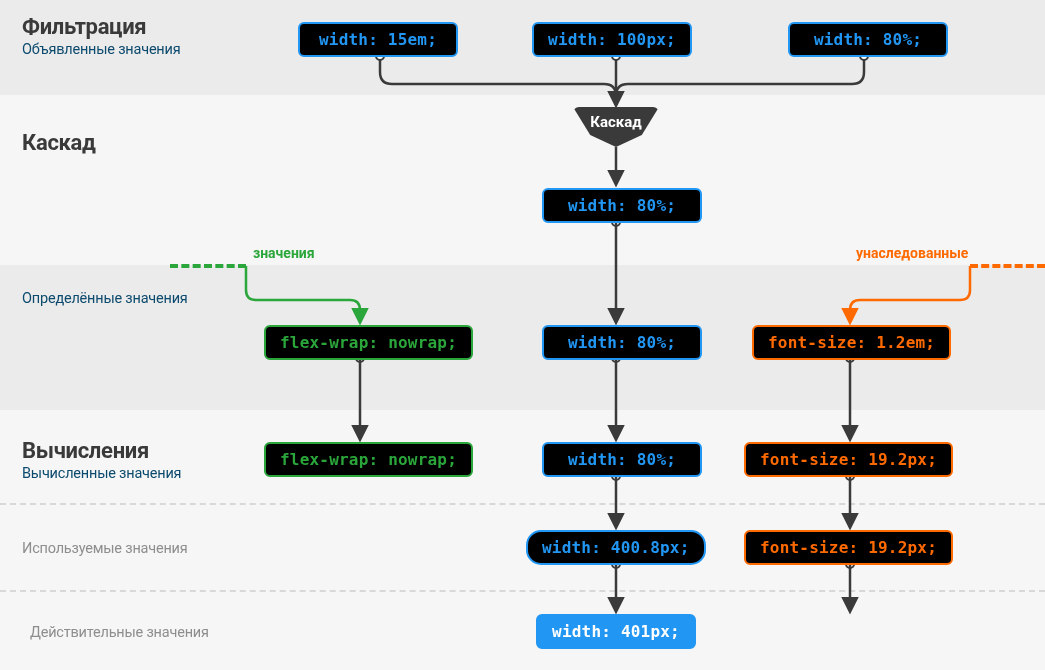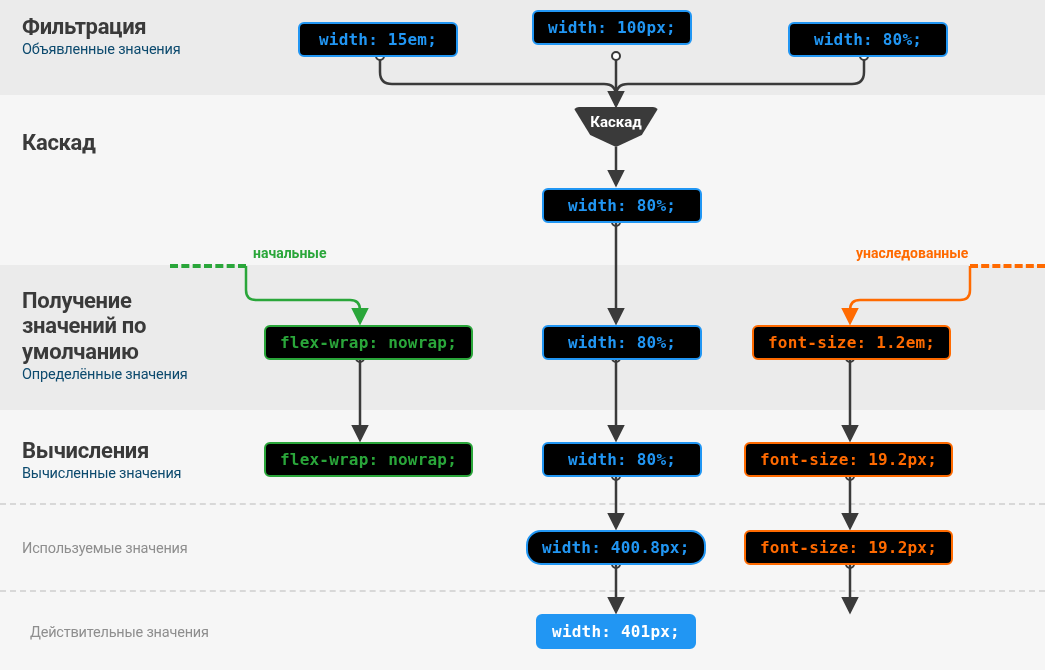--- a/index.html
+++ b/index.html
@@ -173,43 +173,42 @@
   </svg>
 
   <div class="row-label" style="top:14px;">
     <div class="row-title">Фильтрация</div>
     <div class="row-sub">Объявленные значения</div>
   </div>
   <div class="row-label" style="top:130px;">
     <div class="row-title">Каскад</div>
   </div>
   <div class="row-label" style="top:288px; width:200px;">
-    <div class="row-title" style="white-space:normal;">Получение значений по умолчанию</div>
     <div class="row-sub">Определённые значения</div>
   </div>
   <div class="row-label" style="top:438px;">
     <div class="row-title">Вычисления</div>
     <div class="row-sub">Вычисленные значения</div>
   </div>
   <div class="row-label" style="top:538px;">
     <div class="row-sub only">Используемые значения</div>
   </div>
   <div class="row-label" style="top:622px;margin-left:8px;">
     <div class="row-sub only">Действительные значения</div>
   </div>
 
   <div class="codebox blue" style="left:298px; top:22px;">width: 15em;</div>
-  <div class="codebox blue" style="left:532px; top:10px;">width: 100px;</div>
+  <div class="codebox blue" style="left:532px; top:22px;">width: 100px;</div>
   <div class="codebox blue" style="left:788px; top:22px;">width: 80%;</div>
 
   <div class="cascade-funnel" style="left:573px; top:107px;">Каскад</div>
 
   <div class="codebox blue" style="left:542px; top:188px;">width: 80%;</div>
 
-  <div class="tag-label green" style="left:253px; top:245px;">начальные</div>
+  <div class="tag-label green" style="left:253px; top:245px;">значения</div>
   <div class="tag-label orange" style="left:856px; top:245px;">унаследованные</div>
 
   <div class="codebox green" style="left:264px; top:325px;">flex-wrap: nowrap;</div>
   <div class="codebox blue" style="left:542px; top:325px;">width: 80%;</div>
   <div class="codebox orange" style="left:752px; top:325px;">font-size: 1.2em;</div>
 
   <div class="codebox green" style="left:264px; top:442px;">flex-wrap: nowrap;</div>
   <div class="codebox blue" style="left:542px; top:442px;">width: 80%;</div>
   <div class="codebox orange" style="left:744px; top:442px;">font-size: 19.2px;</div>
 

